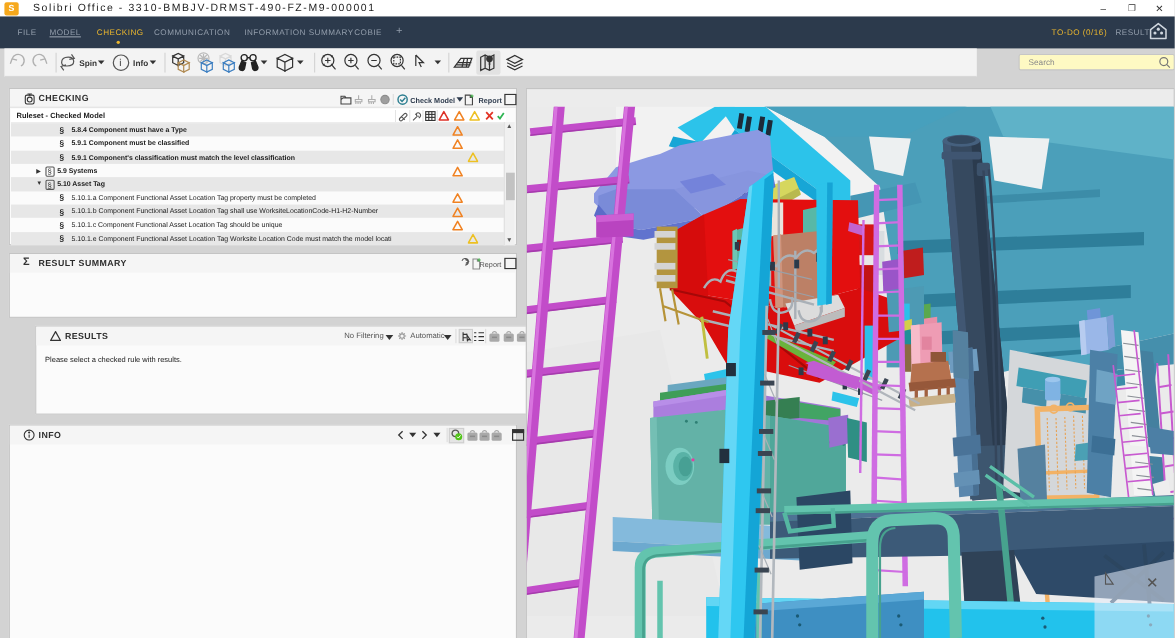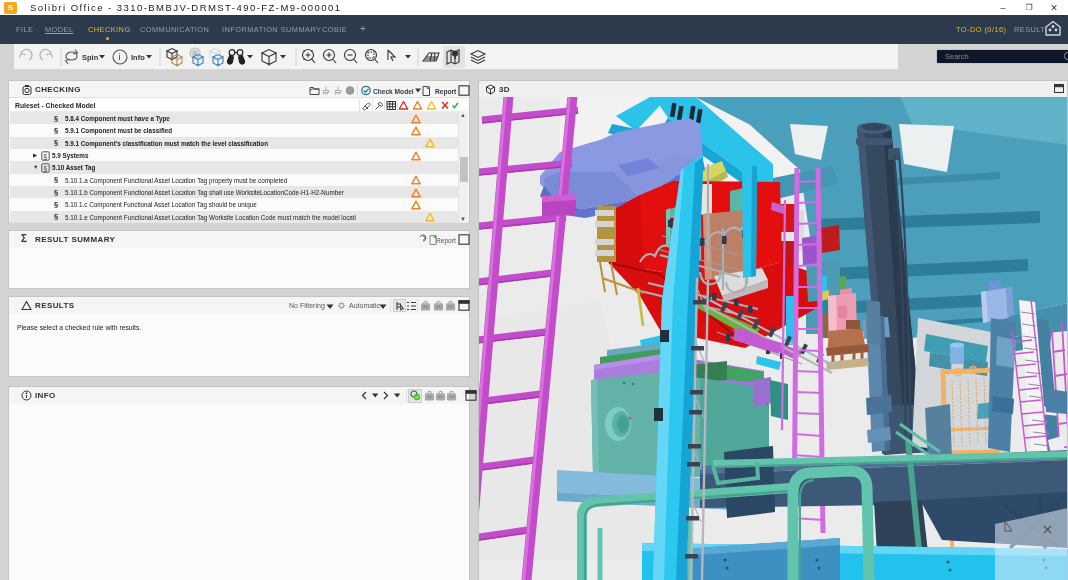--- a/index.html
+++ b/index.html
@@ -12,22 +12,22 @@
 #logo { position:absolute; left:4px; top:2px; width:13px; height:12px; background:#f6a81c; border-radius:2px; color:#fff; font-size:8px; font-weight:bold; text-align:center; line-height:11px; }
 #apptitle { position:absolute; left:30px; top:2px; font-size:9.5px; letter-spacing:1.45px; color:#1a1a1a; }
 .winbtn { position:absolute; top:0px; font-size:9px; color:#333; width:14px; text-align:center; }
 
 
 #menubar { position:absolute; left:0; top:15px; width:1068px; height:29px; background:#2c3a4c; }
 .mtab { position:absolute; top:10px; font-size:7.4px; letter-spacing:0.45px; color:#939eac; }
 .mtab.act { color:#eab62e; }
 
 
-#toolbar { position:absolute; left:14px; top:44px; width:884px; height:26px; background:#f3f3f3; border-bottom:1px solid #d8d8d8; }
-#searchbox { position:absolute; left:922px; top:5px; width:142px; height:15px; background:#0f172a; border:1px solid #c6c6c6; border-radius:2px; font-size:7.5px; color:#8a8a8a; line-height:13px; padding-left:8px; }
+#toolbar { position:absolute; left:4px; top:44px; width:884px; height:26px; background:#f3f3f3; border-bottom:1px solid #d8d8d8; }
+#searchbox { position:absolute; left:922px; top:5px; width:142px; height:15px; background:#fef9c3; border:1px solid #c6c6c6; border-radius:2px; font-size:7.5px; color:#8a8a8a; line-height:13px; padding-left:8px; }
 
 
 .panel { position:absolute; left:8px; width:462px; background:#fbfbfb; border:1px solid #c4c4c4; }
 .phead { position:absolute; left:0; top:0; width:100%; height:17px; background:#f5f5f5; }
 .ptitle { position:absolute; left:26px; top:4px; font-size:8px; font-weight:bold; letter-spacing:0.4px; color:#2e2e2e; }
 .picon { position:absolute; left:12px; top:3px; }
 
 
 .trow { position:absolute; left:1px; width:450px; height:12.33px; font-size:6.3px; color:#1a1a1a; }
 .trow.g { background:#e7e7e7; }
@@ -305,21 +305,21 @@
       <path d="M11,1.5 l4,0 2,2 0,7 -6,0 z M15,1.5 l0,2 2,0" stroke="#8a8a8a"></path>
       <path d="M16.5,0.8 l0,3 M15,2.3 l3,0" stroke="#3fae46"></path>
       <text x="17" y="9" font-size="6.6" fill="#555" stroke="none">Report</text>
     </svg>
     <svg class="abs" style="left:449px; top:3px;" width="12" height="11" viewBox="0 0 12 11" fill="none" stroke="#333" stroke-width="1.1">
         <rect x="1" y="0.8" width="10" height="9.4"></rect>
       </svg>
   </div>
 </div>
 
-<div class="panel" style="top:296px; height:81px;">
+<div class="panel" style="top:296px; height:81px;margin-left:24px;">
   <div class="phead">
     <svg class="picon" width="11" height="11" viewBox="0 0 11 11" fill="none" stroke="#333" stroke-width="1.1">
       <path d="M5.5,1.5 L10,9.5 L1,9.5 Z" stroke-linejoin="round"></path>
     </svg>
     <div class="ptitle">RESULTS</div>
     <div class="htxt7" style="left:280px; top:5px;">No Filtering</div>
     <svg class="abs" style="left:317px; top:7px;" width="8" height="6" viewBox="0 0 8 6">
         <path d="M0.5,0.5 l3.5,4.5 3.5,-4.5 z" fill="#333"></path>
       </svg>
     <svg class="abs" style="left:328px; top:4px;" width="9" height="9" viewBox="0 0 9 9" fill="none" stroke="#9a9a9a" stroke-width="1">
@@ -399,30 +399,20 @@
         <rect x="3.5" y="6" width="5" height="1.5" fill="#8b8b8b"></rect>
       </svg>
     <svg class="abs" style="left:456px; top:3px;" width="12" height="11" viewBox="0 0 12 11" fill="none" stroke="#333" stroke-width="1.1">
         <rect x="1" y="0.8" width="10" height="9.4"></rect>
         <rect x="1" y="0.8" width="10" height="2.4" fill="#333"></rect>
       </svg>
   </div>
 </div>
 
 <div class="panel" style="left:478px; top:80px; width:590px; height:502px; background:#ececec;">
-  <div class="phead" style="background:#f0f0f0; height:16px;">
-    <svg class="picon" style="left:6px;" width="11" height="11" viewBox="0 0 11 11" fill="none" stroke="#333" stroke-width="1">
-      <path d="M5.5,1 l4,2 0,4.5 -4,2.5 -4,-2.5 0,-4.5 z M1.5,3 l4,2.2 4,-2.2 M5.5,5.2 l0,4.8"></path>
-    </svg>
-    <div class="ptitle" style="left:20px;">3D</div>
-    <svg class="abs" style="left:575px; top:3px;" width="10" height="9" viewBox="0 0 10 9" fill="none" stroke="#333" stroke-width="1">
-      <rect x="0.5" y="0.5" width="9" height="8"></rect>
-        <rect x="0.5" y="0.5" width="9" height="2.2" fill="#333"></rect>
-    </svg>
-  </div>
   <div id="scene3d" style="position:absolute; left:0; top:16px; width:588px; height:484px;">
   <svg width="588" height="484" viewBox="479 97 588 484">
     <rect x="479" y="97" width="588" height="484" fill="#ebebeb"></rect>
     <polygon points="560,97 900,97 900,200 560,165" fill="#f2f2f2"></polygon>
     <polygon points="479,320 600,300 660,560 479,560" fill="#e8e8e8"></polygon>
 
     <g id="ceiling">
       <polygon points="694,96 1068,96 1068,303 994,319 913,338 827,327 812,250 800,170 749,124" fill="#4b9fba"></polygon>
       <polygon points="900,96 1068,96 1068,145 912,124" fill="#5fb2c8"></polygon>
       <polygon points="694,96 880,96 820,124 749,124" fill="#47a0bd"></polygon>

